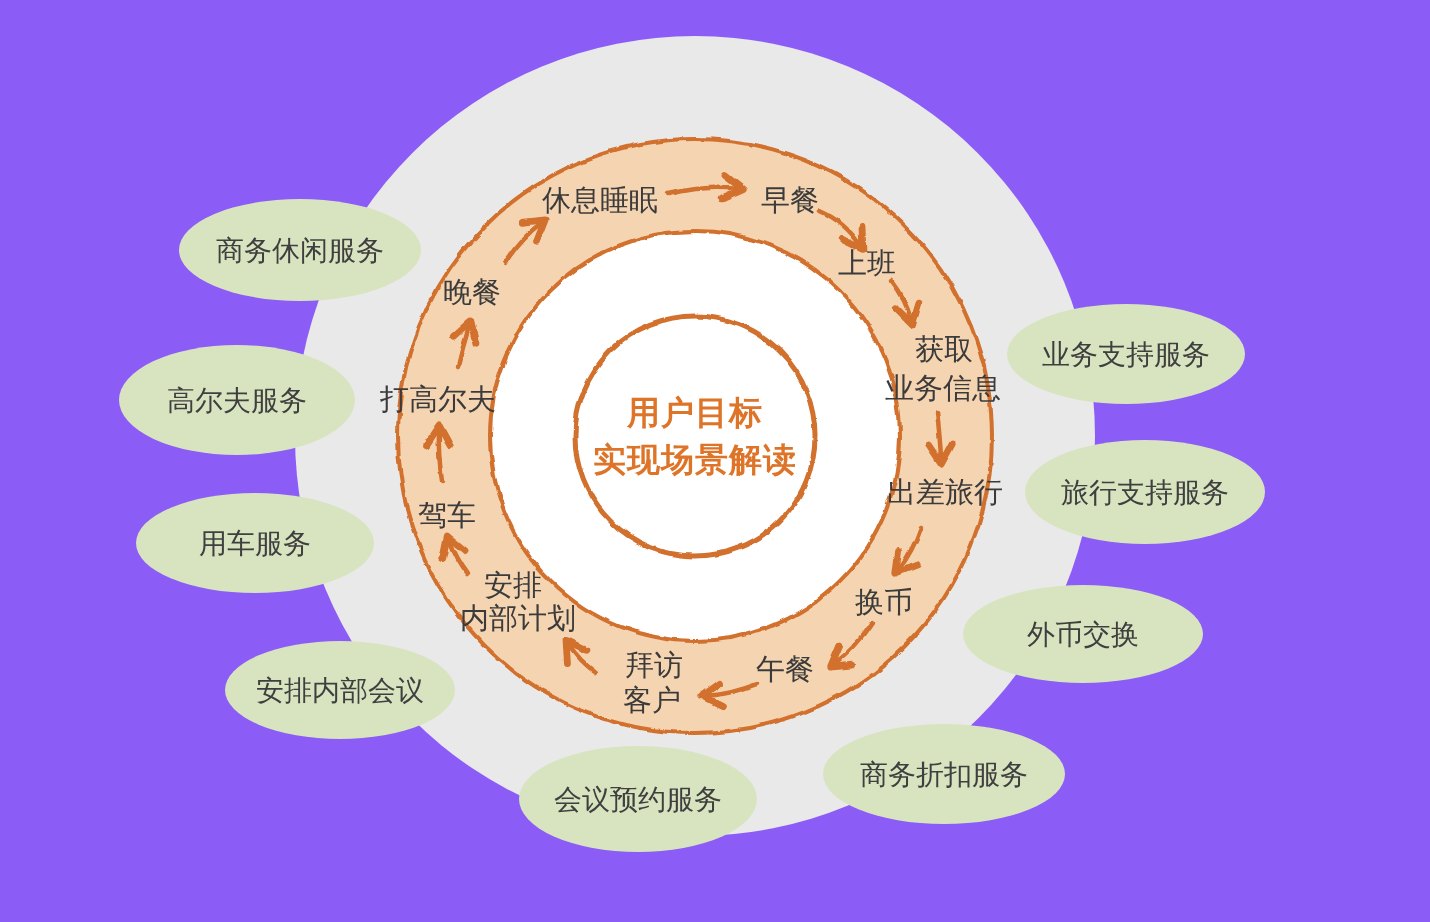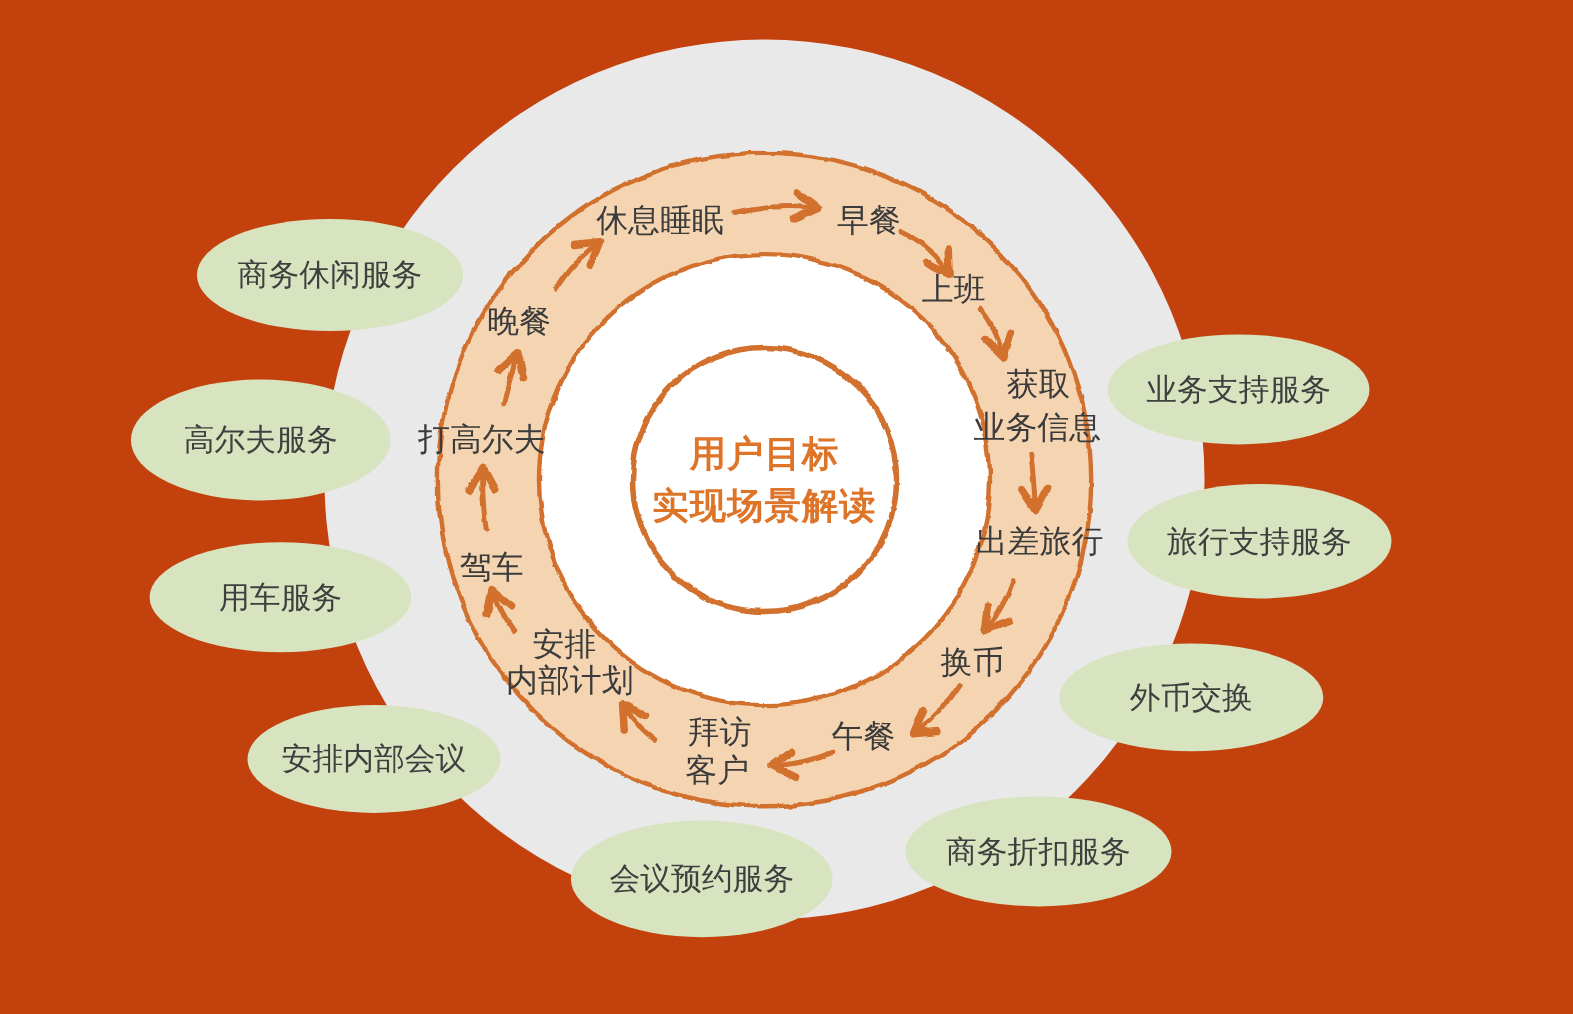--- a/index.html
+++ b/index.html
@@ -5,21 +5,21 @@
   html, body {
     margin: 0;
     padding: 0;
     background: #ffffff;
     font-family: "DejaVu Sans", "Liberation Sans", sans-serif;
   }
   .canvas {
     position: relative;
     width: 1430px;
     height: 922px;
-    background: #c2410c;
+    background: #8b5cf6;
     overflow: hidden;
   }
   svg { display: block; }
   .step-label {
     font-size: 29px;
     font-weight: 500;
     fill: #3b3b3b;
     text-anchor: middle;
     dominant-baseline: central;
   }

